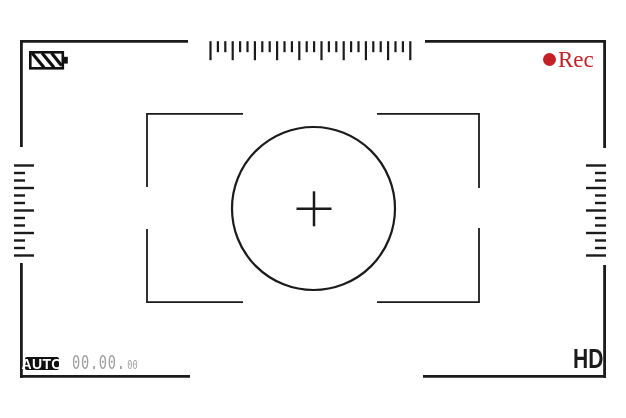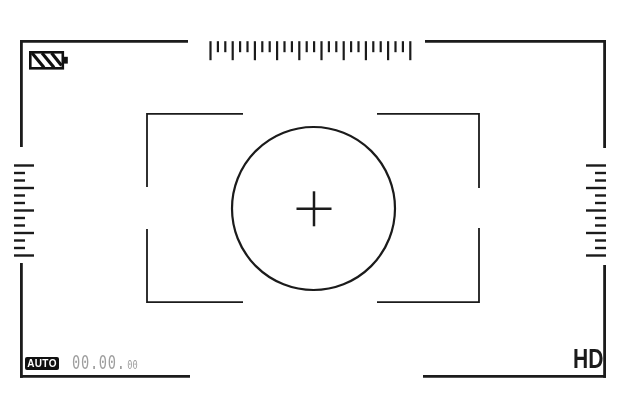--- a/index.html
+++ b/index.html
@@ -18,21 +18,21 @@
     background:var(--rec-red, #c32127); flex:0 0 auto;
   }
   .rec-label {
     font-family:"Liberation Serif", serif; font-size:23px; line-height:1;
     color:var(--rec-red, #c32127);
   }
 
   .auto-badge {
     position:absolute; left:25px; top:357px; width:34px; height:13px;
     background:#101010; color:#ffffff; border-radius:2px;
-    font-size:10px; font-weight:bold; letter-spacing:0.4px;
+    font-size:14px; font-weight:bold; letter-spacing:0.4px;
     display:flex; align-items:center; justify-content:center;
   }
 
   .timecode {
     position:absolute; left:72px; top:353px;
     display:flex; align-items:baseline;
     color:var(--tc-gray, #9e9e9e);
     font-family:"DejaVu Sans Mono", monospace;
     transform:scaleX(0.72); transform-origin:left bottom;
     white-space:nowrap;
@@ -143,20 +143,24 @@
       <rect x="30.3" y="52.3" width="32.5" height="16" fill="none" stroke="#101010" stroke-width="2.6"></rect>
       <rect x="62.8" y="56.8" width="5" height="6.8" fill="#101010"></rect>
       <g stroke="#101010" stroke-width="3.2">
         <line x1="32" y1="53" x2="44" y2="67.5"></line>
         <line x1="42" y1="53" x2="54" y2="67.5"></line>
         <line x1="51.5" y1="53" x2="61.5" y2="65.5"></line>
       </g>
     </g>
   </svg>
 
+  <div class="rec">
+    <span class="rec-dot"></span>
+    <span class="rec-label">Rec</span>
+  </div>
 
   <div class="auto-badge">AUTO</div>
 
   <div class="timecode">
     <span class="tc-main">00.00.</span>
     <span class="tc-frames">00</span>
   </div>
 
   <div class="hd-label">HD</div>
 

